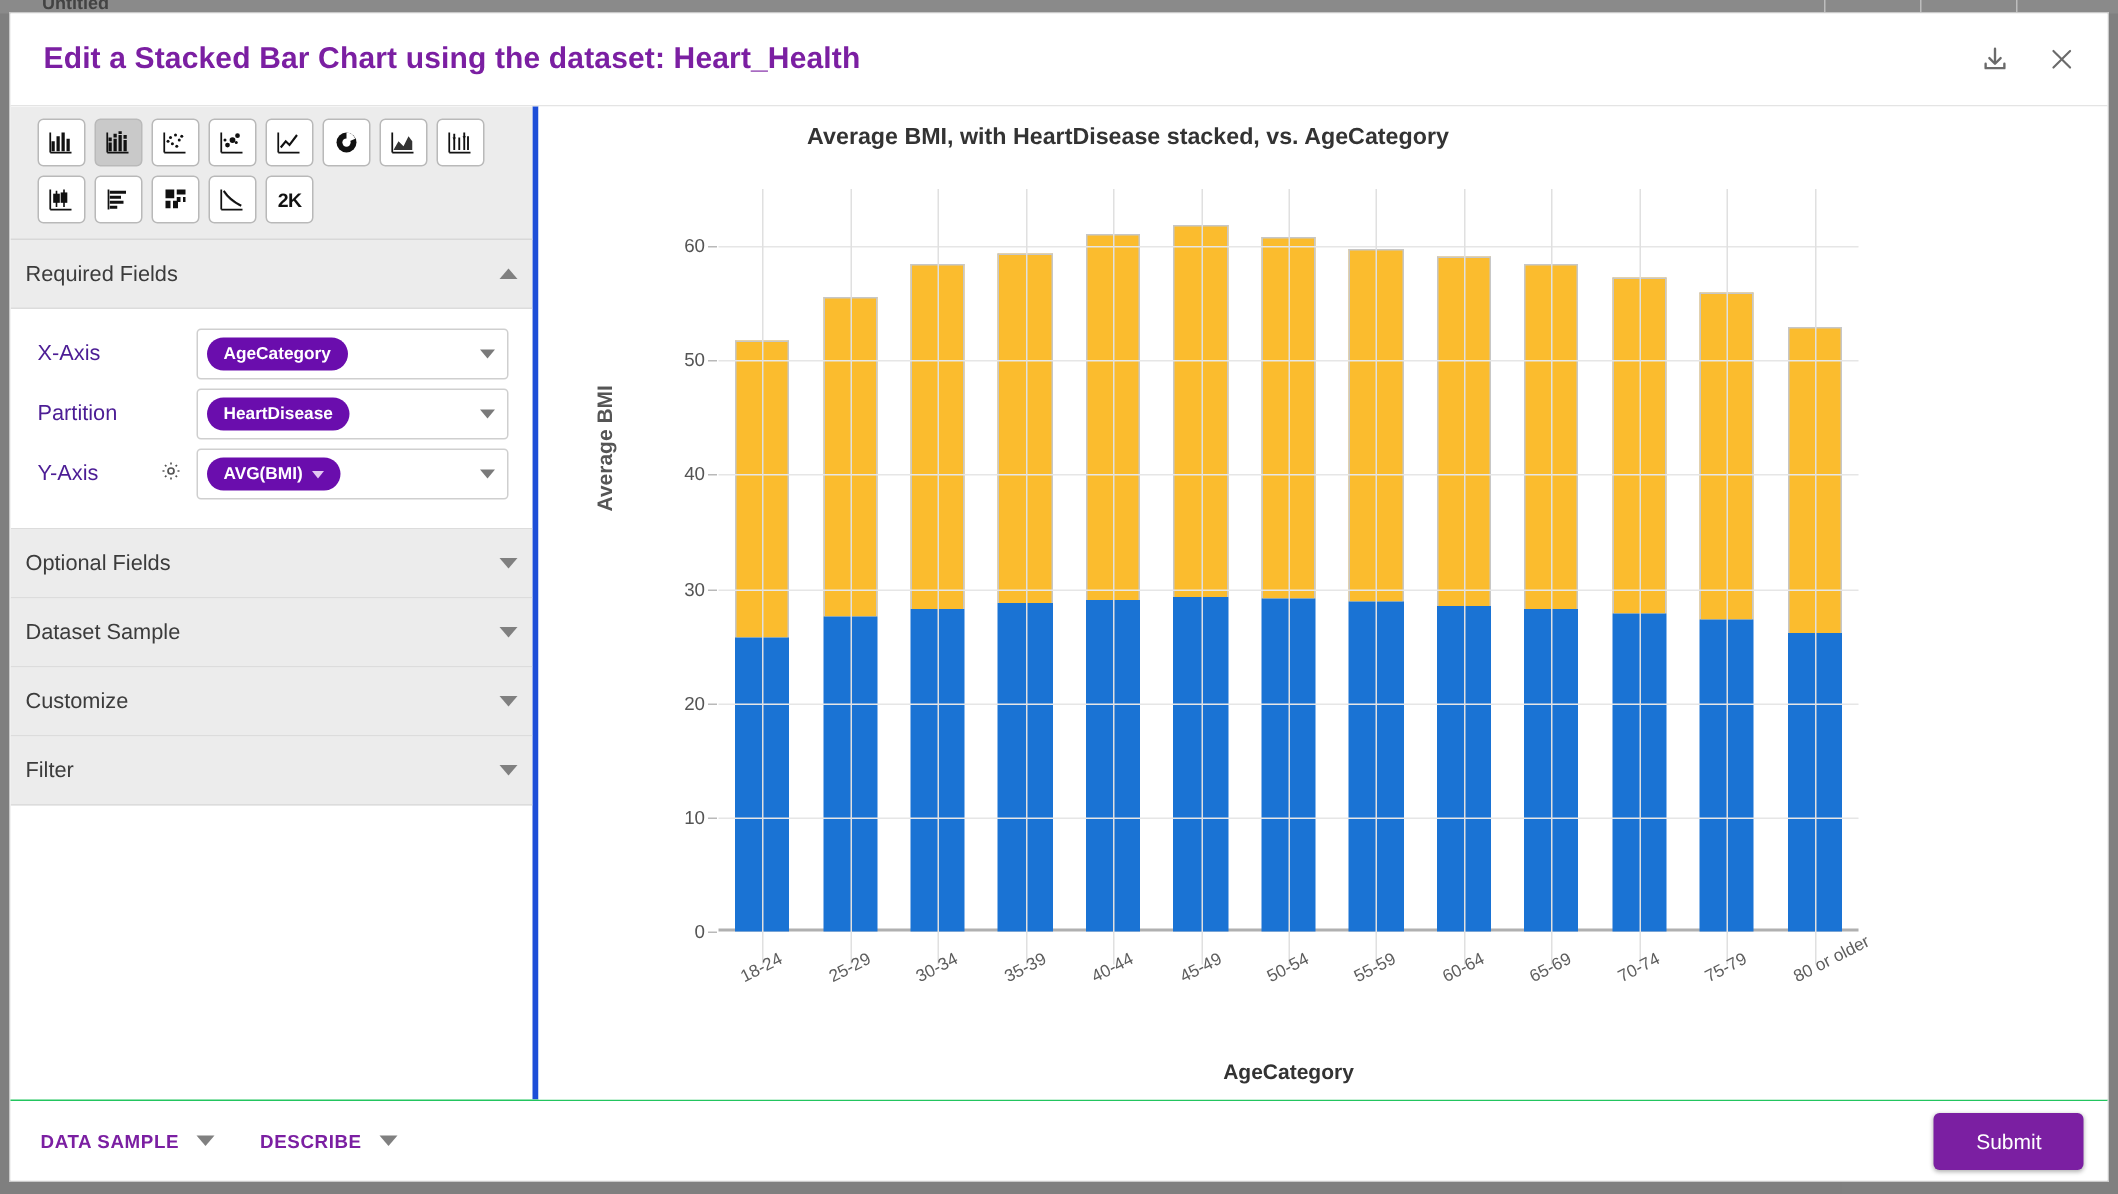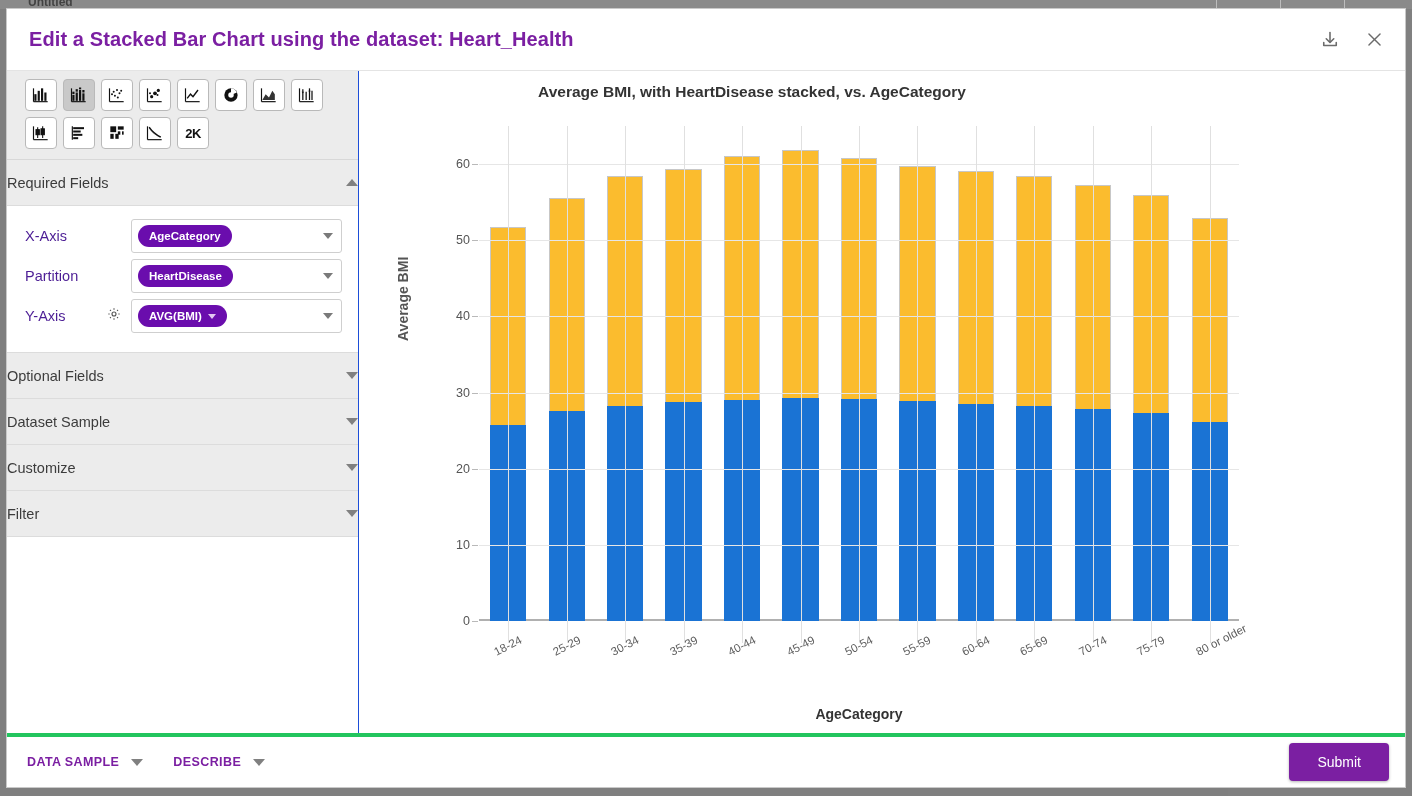--- a/index.html
+++ b/index.html
@@ -50,21 +50,21 @@
   .hdr-btn {
     width: 26px; height: 26px; display: flex; align-items: center; justify-content: center;
     cursor: pointer; color: #6b6b6b;
   }
 
   .modal-body { flex: 1 1 auto; display: flex; min-height: 0; }
 
   
   .left-panel {
     width: 352px; flex: 0 0 352px;
-    border-right: 1px solid #1d4ed8;
+    border-right: 4px solid #1d4ed8;
     background: #ffffff;
     display: flex; flex-direction: column;
     overflow: hidden;
   }
   .chart-type-bar {
     background: #ececec;
     padding: 8px 8px 10px 18px;
     border-bottom: 1px solid #d8d8d8;
   }
   .chart-type-row { display: flex; gap: 6px; margin-bottom: 6px; }
@@ -73,21 +73,21 @@
     width: 32px; height: 32px; border: 1px solid #b9b9b9; border-radius: 4px;
     background: #fff; display: flex; align-items: center; justify-content: center;
     cursor: pointer; color: #111;
   }
   .ct-btn.selected { background: #c9c9c9; }
   .ct-btn .lbl2k { font-size: 13px; font-weight: bold; letter-spacing: -.5px; }
 
   .accordion { flex: 1 1 auto; overflow: hidden; }
   .acc-header {
     height: 46px; display: flex; align-items: center;
-    padding: 0 0; background: #ececec;
+    padding: 0 10px; background: #ececec;
     border-bottom: 1px solid #dcdcdc; cursor: pointer;
   }
   .acc-header .acc-title { flex: 1 1 auto; font-size: 14.5px; color: #3c3c3c; }
   .caret { width: 0; height: 0; border-left: 6px solid transparent; border-right: 6px solid transparent; }
   .caret.down { border-top: 7px solid #808080; }
   .caret.up { border-bottom: 7px solid #808080; }
 
   .acc-content { background: #fff; padding: 10px 16px 16px 18px; border-bottom: 1px solid #dcdcdc; }
   .field-row { display: flex; align-items: center; height: 40px; margin-bottom: 0; }
   .field-label { font-size: 14.5px; color: #4c1d95; width: 72px; flex: 0 0 72px; }
@@ -146,21 +146,21 @@
 
   .xtickline { position: absolute; width: 1px; background: #e0e0e0; top: 0; }
   .xlabel {
     position: absolute; font-size: 11.5px; color: #5d5d5d; white-space: nowrap;
     transform-origin: left top; transform: rotate(-27deg);
   }
 
   
   .modal-footer {
     height: 54px; flex: 0 0 54px;
-    border-top: 4px solid #22c55e;
+    border-top: 1px solid #22c55e;
     display: flex; align-items: center; padding: 0 16px 0 20px;
     background: #fff;
   }
   .footer-left { display: flex; align-items: center; gap: 30px; flex: 1 1 auto; }
   .footer-menu { display: flex; align-items: center; gap: 12px; cursor: pointer; }
   .footer-menu .fm-label { font-size: 12.5px; font-weight: bold; color: #7b1fa2; letter-spacing: .4px; }
   .submit-btn {
     background: #7b1fa2; color: #fff; border: none; border-radius: 4px;
     height: 38px; padding: 0 28px; font-size: 14px; font-family: inherit; cursor: pointer;
     box-shadow: 0 1px 3px rgba(0,0,0,.3);

